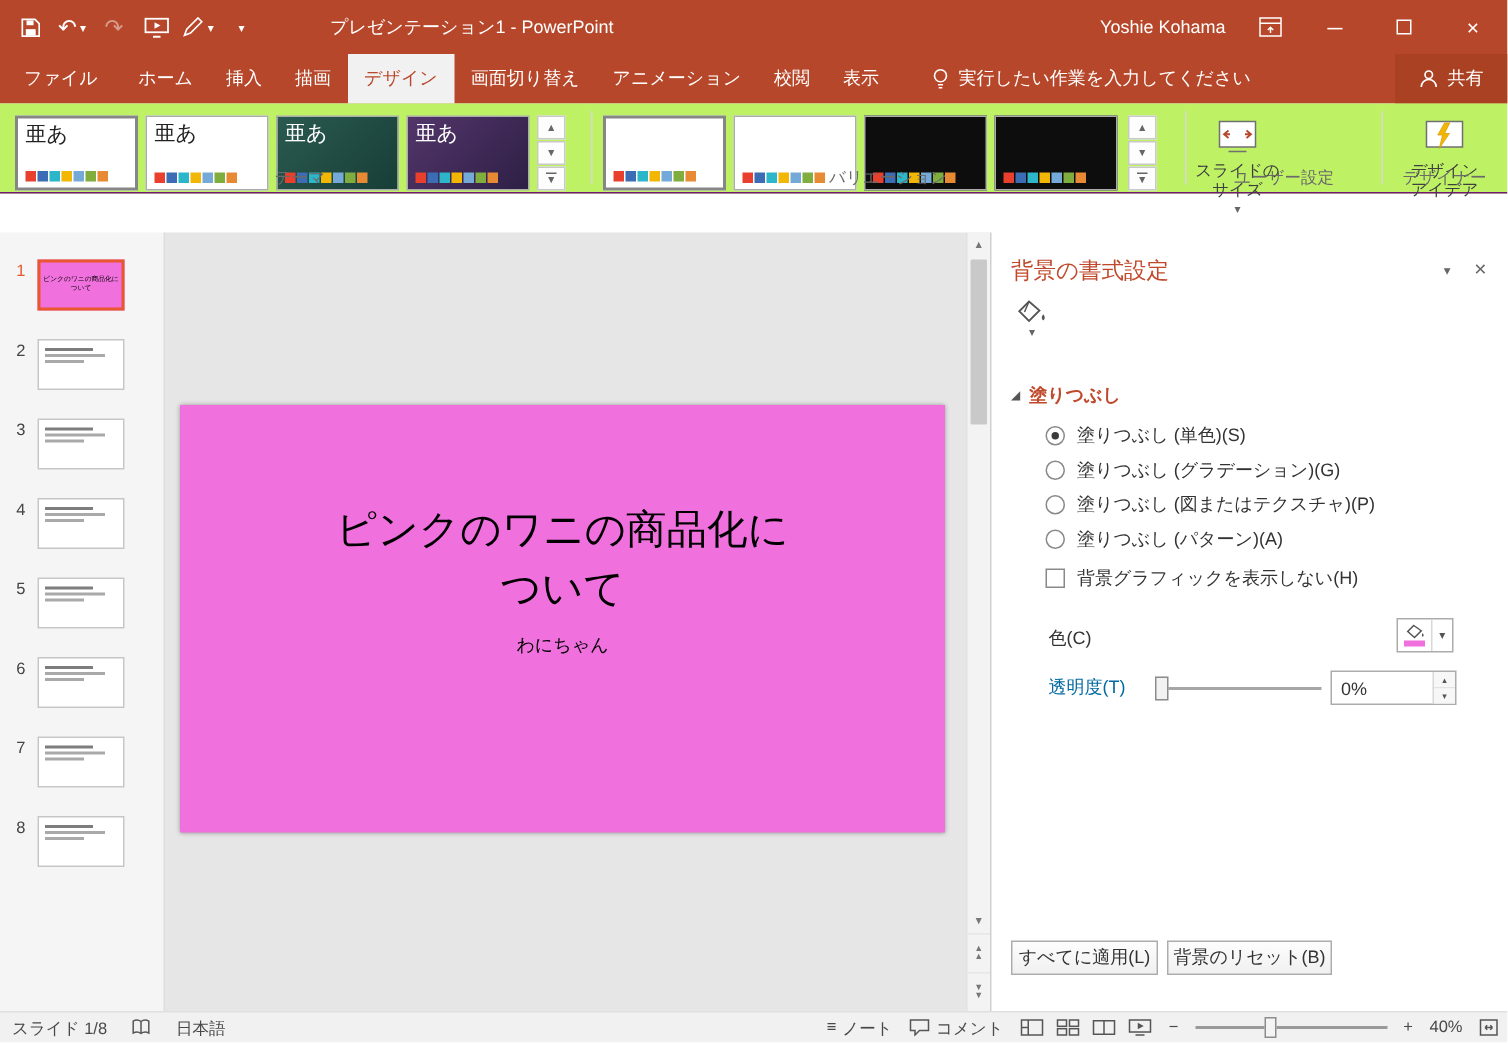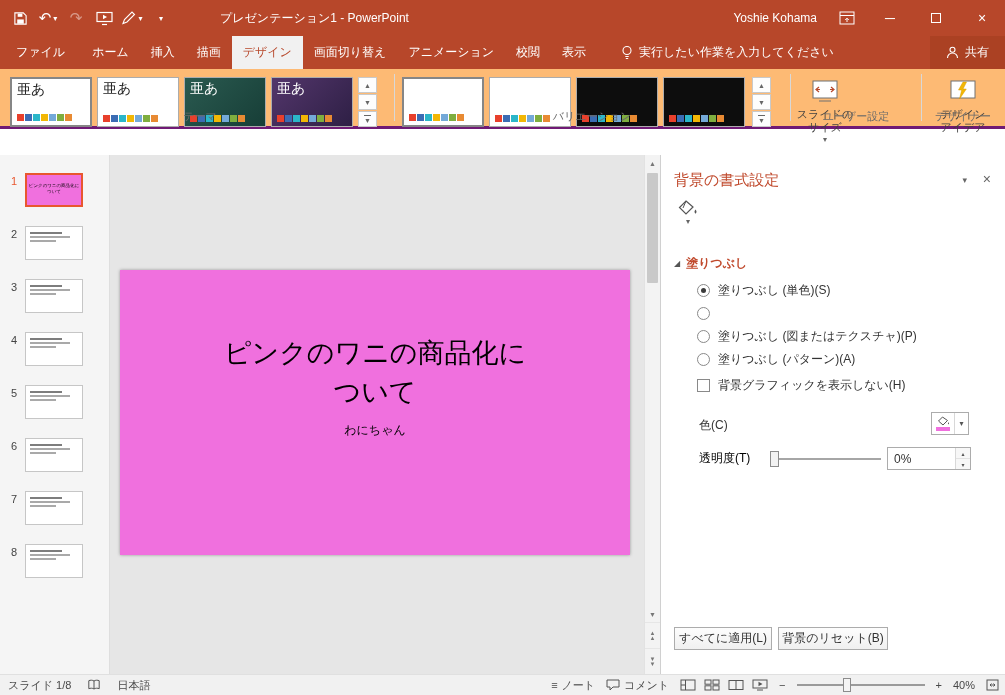--- a/index.html
+++ b/index.html
@@ -22,21 +22,21 @@
 
   
   .tabrow{position:absolute;left:0;top:36px;width:100%;height:33px;background:var(--accent);display:flex;align-items:center}
   .tab{color:#fff;font-size:12px;line-height:33px;padding:0 11px;white-space:nowrap}
   .tab.file{padding:0 16px}
   .tab.selected{background:#F1F1F1;color:var(--accent)}
   .tellme{display:flex;align-items:center;margin-left:24px;color:#fff;font-size:12px;gap:6px;white-space:nowrap}
   .share{position:absolute;right:0;top:0;height:33px;display:flex;align-items:center;gap:6px;padding:0 16px;color:#fff;font-size:12px;background:#AB4123}
 
   
-  .ribbon{position:absolute;left:0;top:69px;width:100%;height:60px;background:#fdba74;border-bottom:3px solid #701a75}
+  .ribbon{position:absolute;left:0;top:69px;width:100%;height:60px;background:#bef264;border-bottom:1px solid #701a75}
   .glabel{position:absolute;bottom:2px;font-size:11px;color:#6A6A6A;text-align:center;white-space:nowrap}
   .gsep{position:absolute;top:5px;bottom:5px;width:1px;background:#D8D8D8}
   .thumb{position:absolute;top:8px;width:82px;height:50px;border:1px solid #ACACAC;background:#fff;overflow:hidden}
   .thumb.selected{border:2px solid #868686}
   .theme-text{font-size:14px;padding:2px 5px;line-height:16px}
   .palette-row{position:absolute;left:5px;bottom:4px;display:flex;gap:1px}
   .palette-row span{width:7px;height:7px;display:block}
   .scrollcol{position:absolute;top:8px;width:19px}
   .sbtn{width:19px;height:16px;background:#FDFDFD;border:1px solid #C9C9C9;display:flex;align-items:center;justify-content:center;font-size:7px;color:#666;margin-bottom:1px;flex-direction:column}
   .sbtn.more::before{content:"";width:7px;border-top:1px solid #666;margin-bottom:1px}
@@ -81,21 +81,21 @@
   .opt{display:flex;align-items:center;gap:8px;height:23px;font-size:12px;color:#333;white-space:nowrap}
   .radio{width:13px;height:13px;border:1px solid #898989;border-radius:50%;position:relative;background:#fff;flex:none}
   .radio.on::after{content:"";position:absolute;inset:3px;border-radius:50%;background:#3B3B3B}
   .chkrow{position:absolute;left:36px;top:222px;display:flex;align-items:center;gap:8px;font-size:12px;color:#333;white-space:nowrap}
   .chk{width:13px;height:13px;border:1px solid #898989;background:#fff;flex:none}
   .colorlbl{position:absolute;left:38px;top:262px;font-size:12px;color:#333}
   .colorbtn{position:absolute;left:270px;top:257px;width:38px;height:23px;background:#fff;border:1px solid #ACACAC;display:flex;align-items:stretch}
   .chipwrap{width:22px;display:flex;flex-direction:column;align-items:center;justify-content:center;gap:1px}
   .chipbar{width:14px;height:4px;background:var(--pink);display:block}
   .cbd{width:14px;border-left:1px solid #D8D8D8;display:flex;align-items:center;justify-content:center;font-size:8px;color:#555}
-  .translbl{position:absolute;left:38px;top:295px;font-size:12px;color:#000000}
+  .translbl{position:absolute;left:38px;top:295px;font-size:12px;color:#0369a1}
   .slider{position:absolute;left:110px;top:303px;width:110px;height:2px;background:#A6A6A6}
   .sthumb{position:absolute;left:-1px;top:-7px;width:9px;height:16px;background:#F2F2F2;border:1px solid #8C8C8C;display:block}
   .spin{position:absolute;left:226px;top:292px;width:84px;height:23px;border:1px solid #ACACAC;background:#fff;display:flex}
   .sval{flex:1;font-size:12px;color:#333;padding:4px 0 0 6px}
   .sarrows{width:15px;border-left:1px solid #D8D8D8;display:flex;flex-direction:column}
   .sarrows span{flex:1;display:flex;align-items:center;justify-content:center;font-size:6px;color:#555;background:#F7F7F7}
   .sarrows span:first-child{border-bottom:1px solid #E2E2E2}
   .pfoot-btn{position:absolute;top:472px;height:23px;background:linear-gradient(#FDFDFD,#F0F0F0);border:1px solid #ACACAC;font-size:12px;color:#333;display:flex;align-items:center;justify-content:center;white-space:nowrap}
 
   
@@ -445,20 +445,21 @@
       <span>塗りつぶし</span>
     </div>
 
     <div class="opts" id="fill-options">
         <div class="opt">
           <span class="radio on"></span>
           <span>塗りつぶし (単色)(S)</span>
         </div>
         <div class="opt">
           <span class="radio"></span>
+          <span>塗りつぶし (グラデーション)(G)</span>
         </div>
         <div class="opt">
           <span class="radio"></span>
           <span>塗りつぶし (図またはテクスチャ)(P)</span>
         </div>
         <div class="opt">
           <span class="radio"></span>
           <span>塗りつぶし (パターン)(A)</span>
         </div>
       </div>

